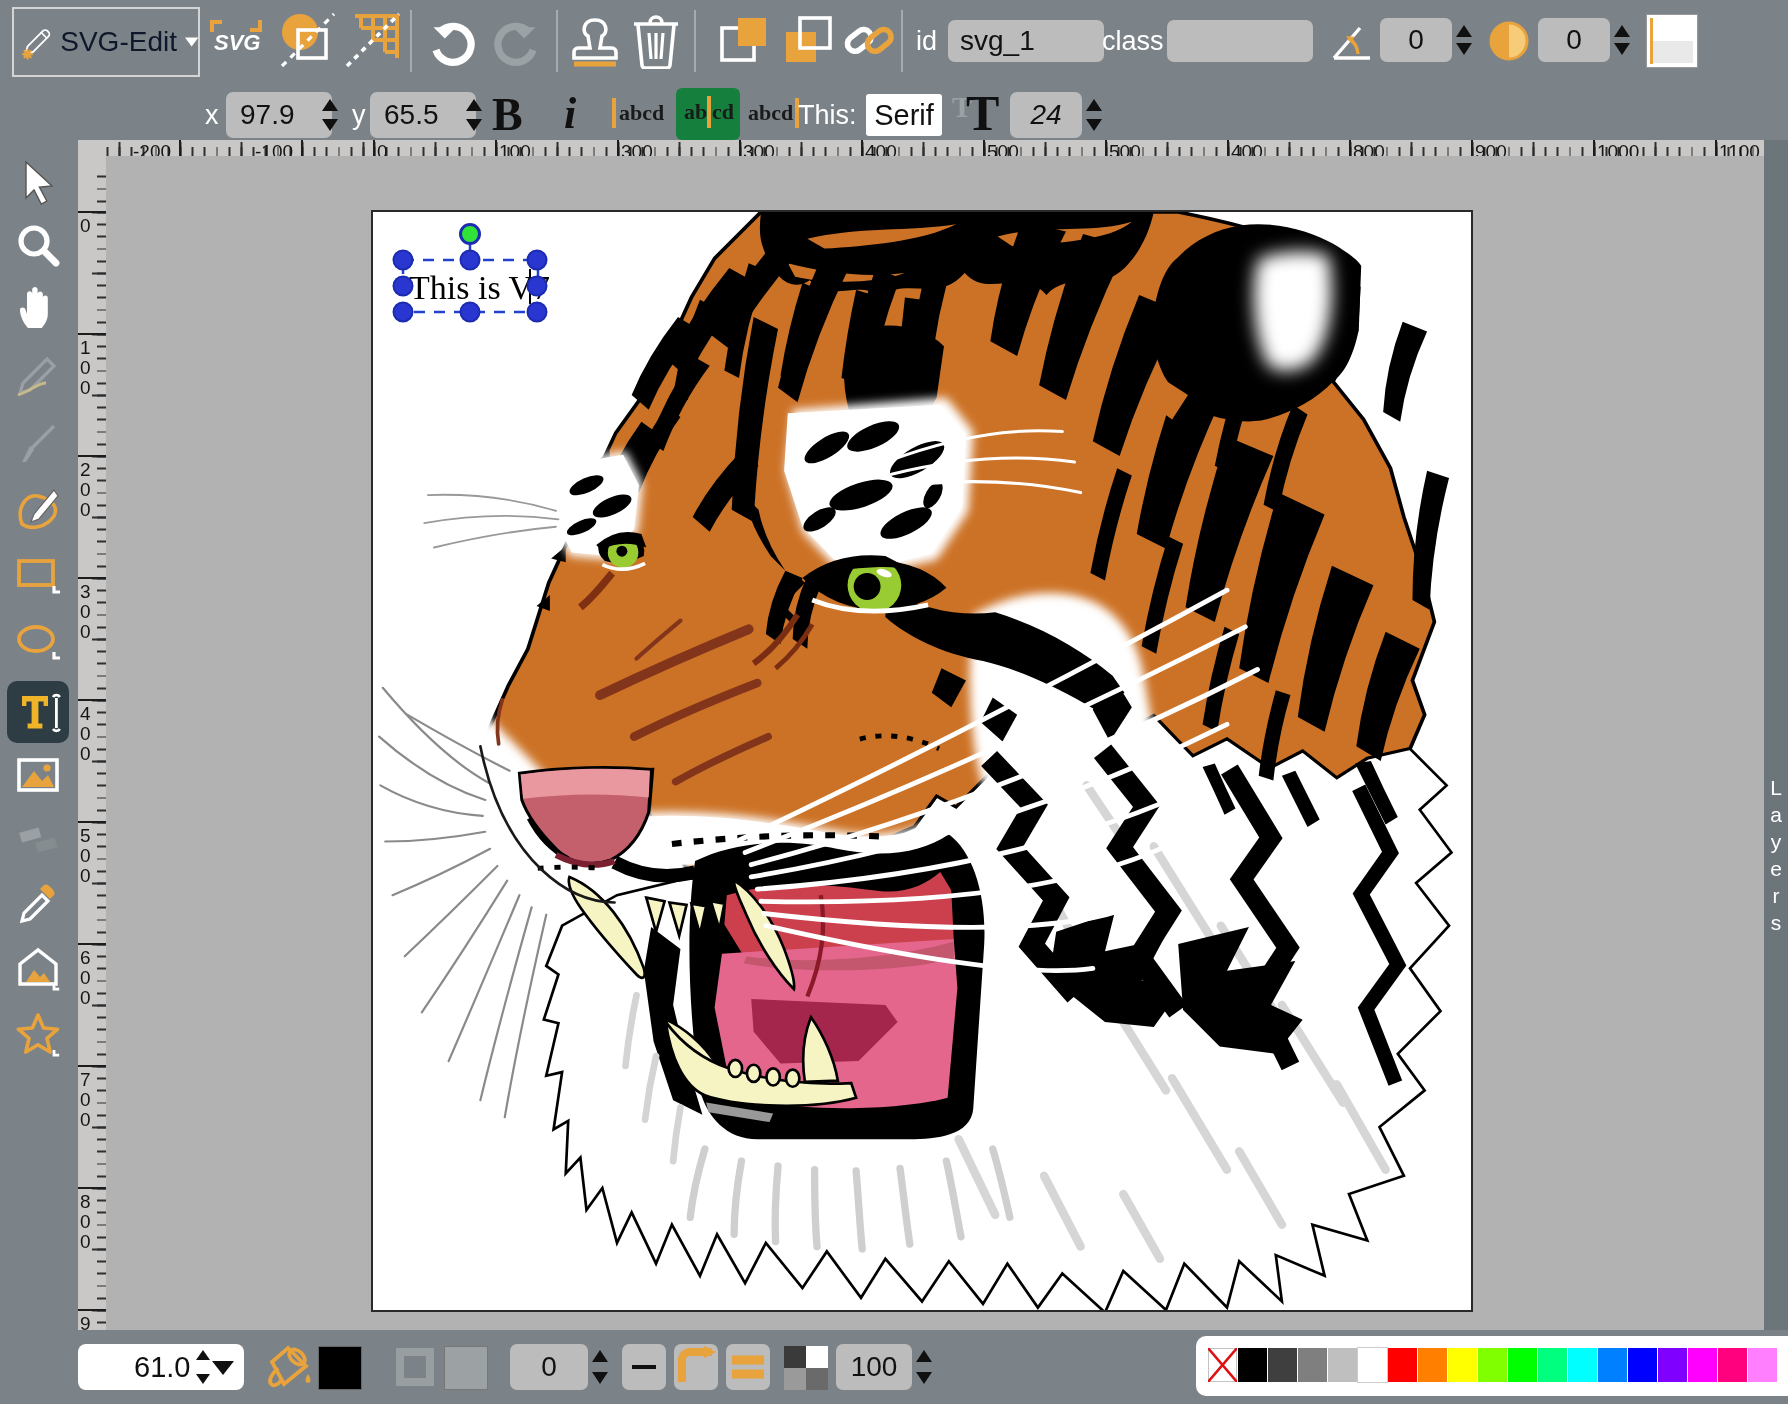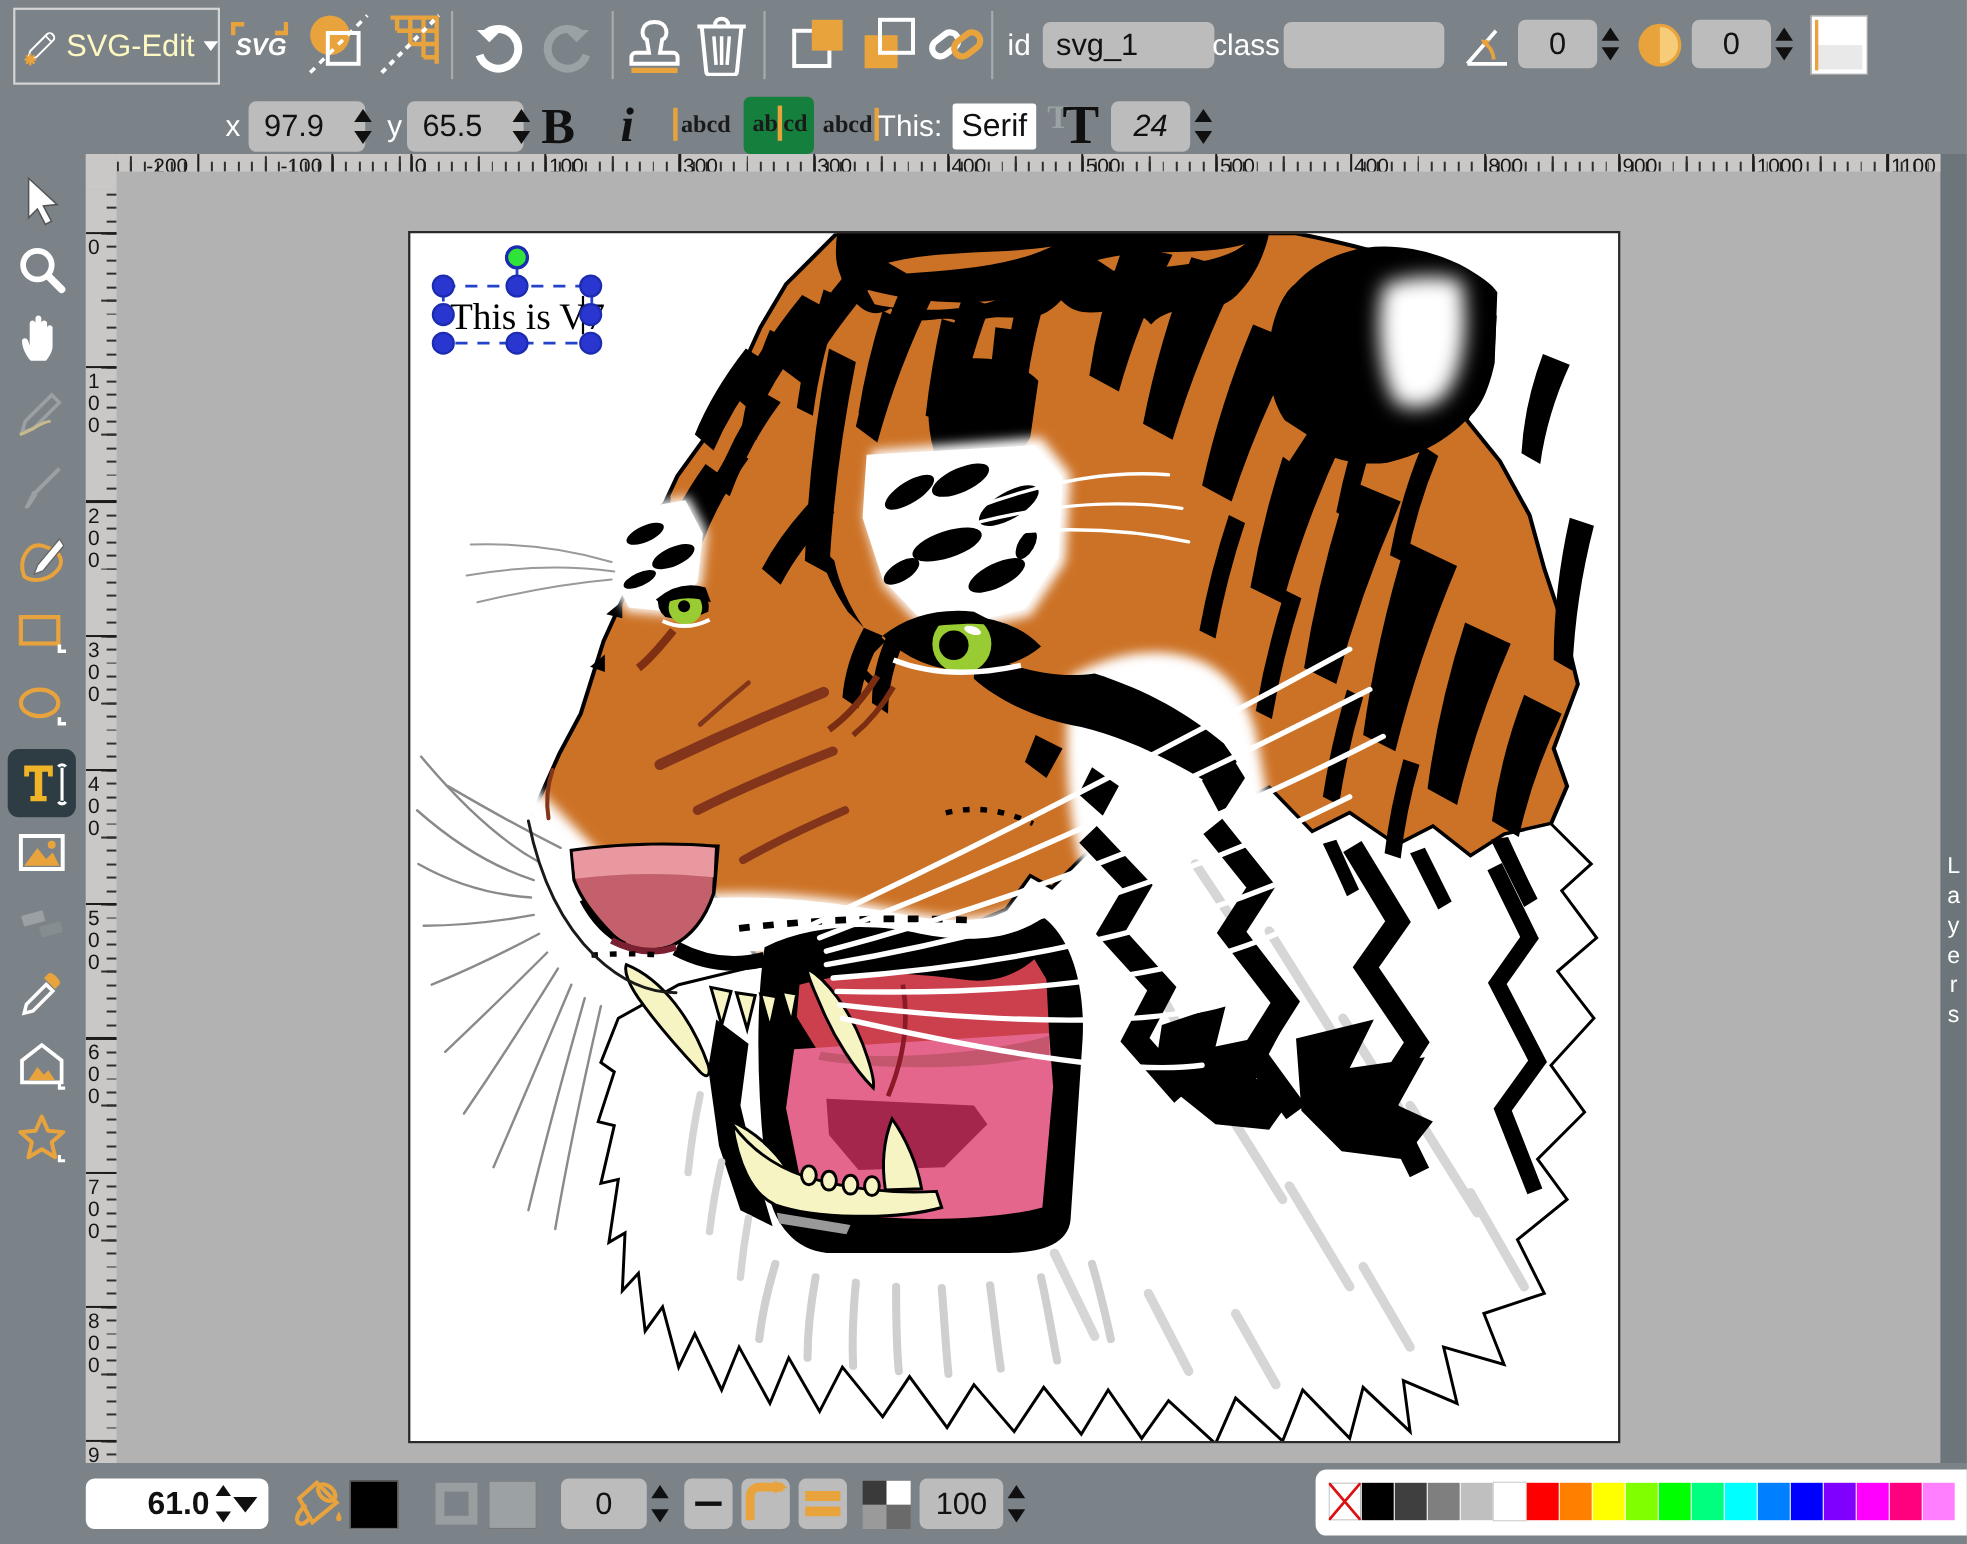--- a/index.html
+++ b/index.html
@@ -17,21 +17,21 @@
 #vruler .major{position:absolute;left:0;top:0;bottom:0;width:28px;background:repeating-linear-gradient(180deg,#1c1c1c 0 2px,transparent 2px 122px);background-position-y:39px;}
 #vruler .lab{position:absolute;left:2px;font-size:19px;line-height:20px;color:#161616;}
 #workspace{position:absolute;left:106px;top:172px;width:1658px;height:1158px;background:#b2b2b2;}
 #page{position:absolute;left:373px;top:212px;width:1098px;height:1098px;background:#fff;outline:2px solid #2a2a2a;}
 .tbtn{position:absolute;}
 .inbox{position:absolute;background:#bcbcbc;border-radius:7px;color:#111;font-size:28px;}
 .spin{position:absolute;width:26px;}
 .lbl{position:absolute;color:#fff;font-size:27px;}
 .sep{position:absolute;top:10px;width:2px;height:62px;background:#a5abae;}
 #logo{position:absolute;left:12px;top:7px;width:184px;height:66px;border:2px solid #d4d4d4;display:flex;align-items:center;}
-#logo .txt{color:#fef9c3;font-size:28px;margin-left:4px;white-space:nowrap;}
+#logo .txt{color:#0f172a;font-size:28px;margin-left:4px;white-space:nowrap;}
 .toolsel{position:absolute;left:7px;width:62px;height:62px;background:#2e3d44;border-radius:10px;}
 #palette{position:absolute;left:1196px;top:1336px;width:592px;height:60px;background:#fff;border-radius:10px 0 0 10px;}
 .sw{position:absolute;top:12px;width:29px;height:34px;}
 </style></head>
 <body>
 <div id="topbar">
 <div id="logo">
       <svg width="62" height="56" viewBox="0 0 31 28" style="margin-left:8px">
         <g>
           <path d="M3 25 l2-7 14-14 c1-1 3-1 4 0 l1 1 c1 1 1 3 0 4 L10 23 Z" fill="none" stroke="#fff" stroke-width="1.6"></path>
@@ -518,21 +518,21 @@
 <circle cx="30" cy="74" r="9.5"></circle>
         <circle cx="164" cy="74" r="9.5"></circle>
 <circle cx="30" cy="100" r="9.5"></circle>
         <circle cx="97" cy="100" r="9.5"></circle>
         <circle cx="164" cy="100" r="9.5"></circle>
 </g>
 <circle cx="97" cy="22" r="9.5" fill="#2fe338" stroke="#1b2cb0" stroke-width="3"></circle>
 </svg>
 </div>
 <div id="bottombar">
-<div style="position:absolute;left:78px;top:14px;width:166px;height:46px;background:#fff;border-radius:8px;color:#101010;font-size:29px;font-weight:bold;">
+<div style="position:absolute;left:78px;top:14px;width:166px;height:46px;background:#fff;border-radius:8px;color:#101010;font-size:29px;">
       <span style="position:absolute;left:56px;top:7px;">61.0</span>
       <div style="position:absolute;left:118px;top:6px;width:0;height:0;border-left:7px solid transparent;border-right:7px solid transparent;border-bottom:10px solid #101010;"></div>
       <div style="position:absolute;left:118px;bottom:6px;width:0;height:0;border-left:7px solid transparent;border-right:7px solid transparent;border-top:10px solid #101010;"></div>
       <div style="position:absolute;right:10px;top:17px;width:0;height:0;border-left:11px solid transparent;border-right:11px solid transparent;border-top:14px solid #101010;"></div>
     </div>
 <svg class="tbtn" style="left:264px;top:12px" width="52" height="52" viewBox="0 0 26 26">
       <g fill="none" stroke="#e8a33d" stroke-width="1.9">
         <path d="M4 10 L12 3 L21 12 L10 21 Z"></path>
         <path d="M7 13 C4 16 2 19 3.5 21 C5 22.5 8 21 9 18"></path>
         <ellipse cx="16.5" cy="7.5" rx="4.5" ry="3" transform="rotate(42 16.5 7.5)"></ellipse>

